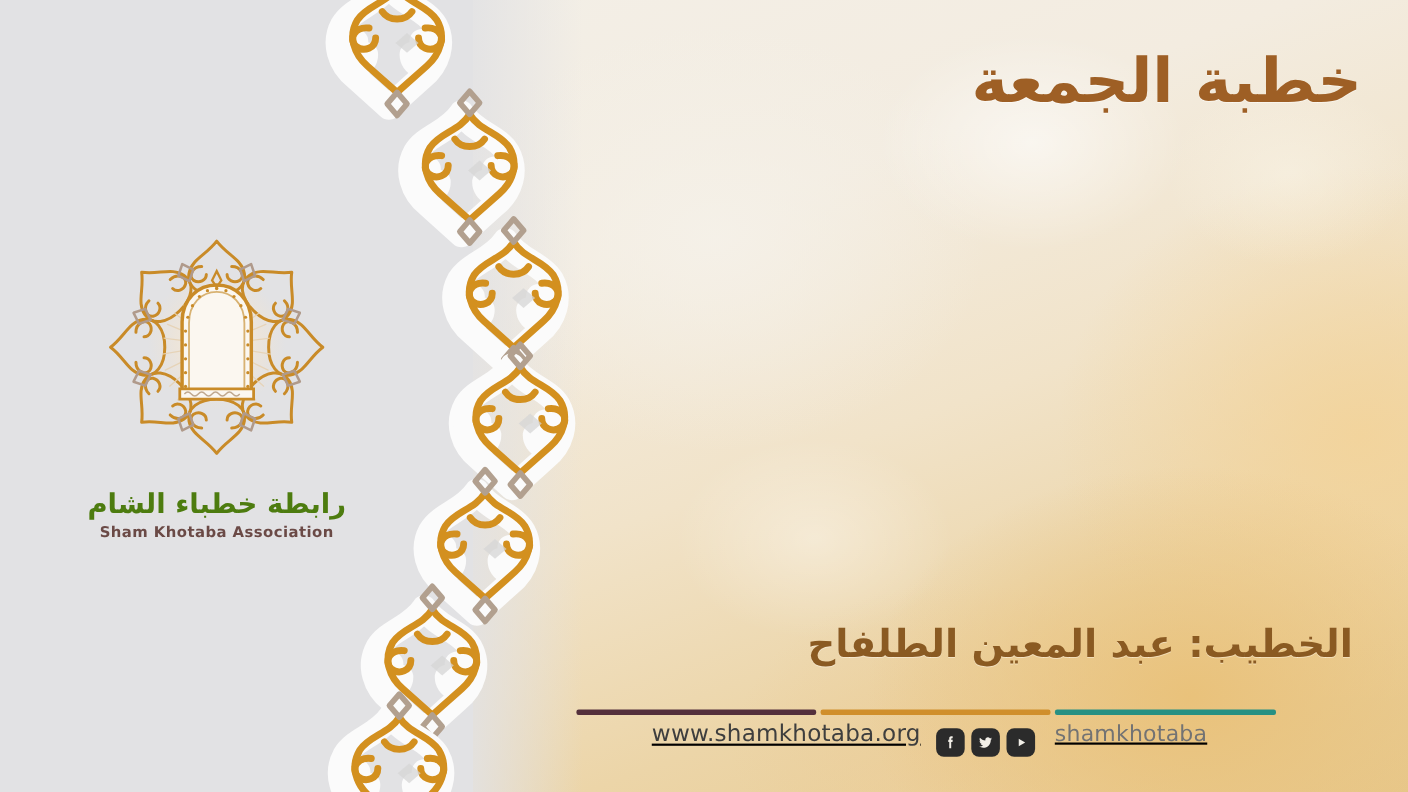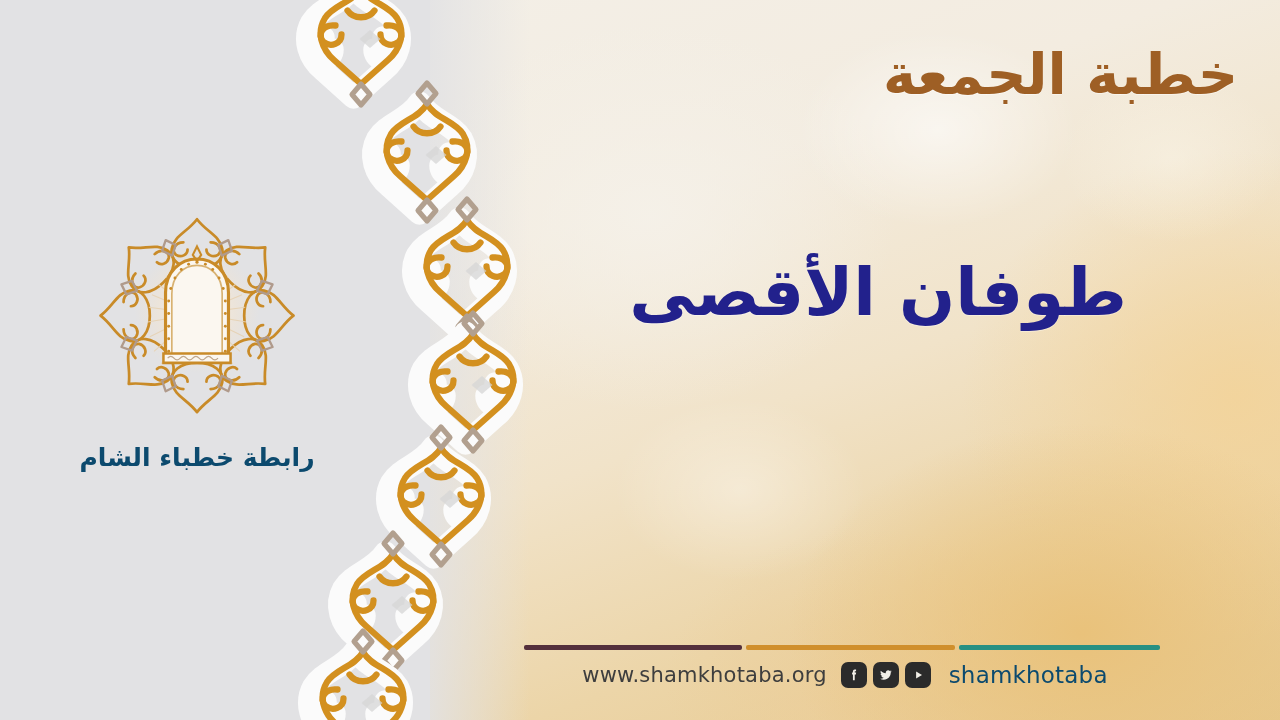--- a/index.html
+++ b/index.html
@@ -46,21 +46,21 @@
   }
   .orn{position:absolute;}
   .orn svg{display:block;overflow:visible;}
 
   
   .logo-block{
     position:absolute;left:72px;top:215px;width:250px;text-align:center;
   }
   .logo-mark{width:210px;height:215px;margin:0 auto;}
   .logo-ar{
-    margin-top:10px;color:#0c4a6e;font-size:25px;font-weight:700;
+    margin-top:10px;color:#4d7c0f;font-size:25px;font-weight:700;
     letter-spacing:0px;direction:rtl;line-height:1.1;
   }
   .logo-en{
     margin-top:4px;color:#6b4a46;font-size:13.5px;font-weight:600;
     letter-spacing:.4px;
   }
 
   
   .kicker{
     position:absolute;right:42px;top:42px;
@@ -91,33 +91,33 @@
   }
 
   
   .rule{position:absolute;height:5px;top:645px;border-radius:2px;}
   .rule.maroon{left:524px;width:218px;background:#54303c;}
   .rule.orange{left:746px;width:209px;background:#d08f2c;}
   .rule.teal  {left:959px;width:201px;background:#279083;}
 
   .footer{
     position:absolute;left:520px;top:655px;width:650px;height:40px;
-    display:flex;align-items:center;justify-content:center;gap:14px;
+    display:flex;justify-content:center;gap:14px;text-decoration:underline;
   }
   .site{
     font-size:21px;color:#3e3e3e;letter-spacing:.2px;font-weight:400;
   }
   .social{display:flex;align-items:center;gap:6px;}
   .sq{
     width:26px;height:26px;border-radius:7px;background:#2b2b2b;
     display:flex;align-items:center;justify-content:center;
   }
   .sq svg{display:block;}
   .handle{
-    font-size:23px;color:#0c4a6e;letter-spacing:.2px;font-weight:400;
+    font-size:20px;color:#737373;letter-spacing:.2px;font-weight:400;
     margin-left:4px;
   }
 </style>
 </head>
 <body>
 
 <div id="poster">
 
   <div class="bg-right"></div>
   <div class="bg-left"></div>
@@ -429,28 +429,29 @@
 
         <path d="M68 132 L132 132 L132 141 L68 141 Z" fill="#fbf7f0" stroke="#c98b28" stroke-width="2.4"></path>
         <g fill="none" stroke="#c0a88e" stroke-width="1.2">
           <path d="M72 136.5 q3 -3.5 6 0 q3 3.5 6 0 q3 -3.5 6 0 q3 3.5 6 0 q3 -3.5 6 0 q3 3.5 6 0 q3 -3.5 6 0 q3 3.5 6 0"></path>
         </g>
 
         <path d="M100 30 L104 38 L100 44 L96 38 Z" fill="none" stroke="#c98b28" stroke-width="2"></path>
       </g>
     </svg>
     <div class="logo-ar">رابطة خطباء الشام</div>
+    <div class="logo-en">Sham Khotaba Association</div>
   </div>
 
   <div class="kicker">خطبة الجمعة</div>
 
   <div class="title-wrap">
-    <div class="title-l2">طوفان الأقصى</div>
   </div>
 
+  <div class="speaker">الخطيب: عبد المعين الطلفاح</div>
 
   <div class="rule maroon"></div>
   <div class="rule orange"></div>
   <div class="rule teal"></div>
 
   <div class="footer">
     <span class="site">www.shamkhotaba.org</span>
     <span class="social">
       <span class="sq">
         <svg width="16" height="16" viewBox="0 0 24 24">

